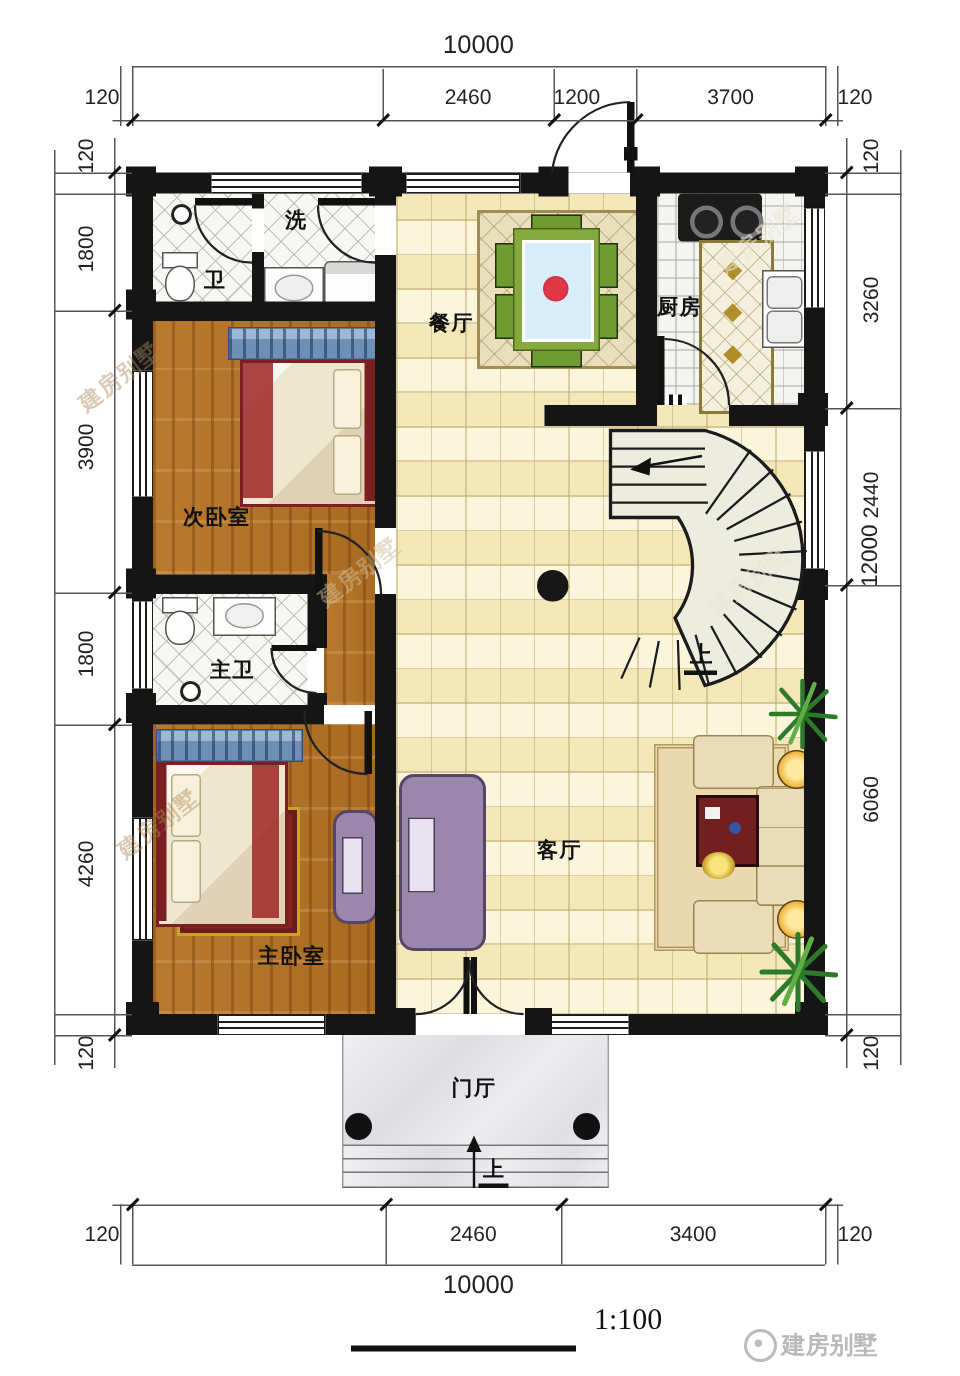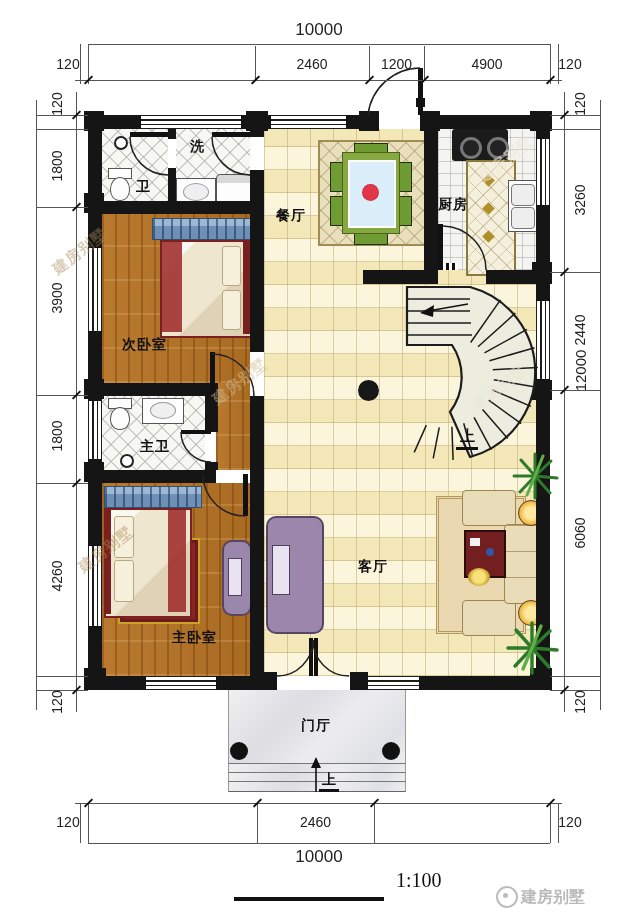--- a/index.html
+++ b/index.html
@@ -264,21 +264,21 @@
       <line x1="0" y1="0" x2="9" y2="-22" stroke="#5fae46"></line>
         <line x1="0" y1="0" x2="-9" y2="21" stroke="#5fae46"></line>
     </g>
 
     <line x1="316" y1="792" x2="316" y2="764" stroke="#111" stroke-width="1.6"></line>
     <polygon points="316,757 311,768 321,768" fill="#111"></polygon>
   </svg>
 
   <div class="abs lbl" style="left:136px;top:178px">卫</div>
   <div class="abs lbl" style="left:190px;top:138px">洗</div>
-  <div class="abs lbl" style="left:276px;top:207px">餐厅</div>
+  <div class="abs lbl" style="left:286px;top:207px">餐厅</div>
   <div class="abs lbl" style="left:438px;top:196px">厨房</div>
   <div class="abs lbl" style="left:122px;top:336px">次卧室</div>
   <div class="abs lbl" style="left:140px;top:438px">主卫</div>
   <div class="abs lbl" style="left:172px;top:629px">主卧室</div>
   <div class="abs lbl" style="left:358px;top:558px">客厅</div>
   <div class="abs lbl" style="left:301px;top:717px">门厅</div>
   <div class="abs lbl" style="left:460px;top:427px;font-size:15px">上</div>
   <div class="abs" style="left:456px;top:447px;width:22px;height:2.5px;background:#111"></div>
   <div class="abs lbl" style="left:322px;top:771px;font-size:14px">上</div>
   <div class="abs" style="left:319px;top:789px;width:20px;height:2.5px;background:#111"></div>
@@ -299,38 +299,39 @@
   <div class="abs dline" style="left:255px;top:46px;width:1px;height:35px"></div>
   <div class="abs dline" style="left:369px;top:46px;width:1px;height:35px"></div>
   <div class="abs dline" style="left:424px;top:46px;width:1px;height:35px"></div>
   <div class="abs tick" style="left:83px;top:79px"></div>
   <div class="abs tick" style="left:250px;top:79px"></div>
   <div class="abs tick" style="left:364px;top:79px"></div>
   <div class="abs tick" style="left:419px;top:79px"></div>
   <div class="abs tick" style="left:545px;top:79px"></div>
   <div class="abs dim" style="left:50px;top:56px;width:36px;text-align:center">120</div>
   <div class="abs dim" style="left:255px;top:56px;width:114px;text-align:center">2460</div>
-  <div class="abs dim" style="left:369px;top:56px;width:55px;text-align:center">1200</div>
-  <div class="abs dim" style="left:424px;top:56px;width:126px;text-align:center">4900</div>
+  <div class="abs dim" style="left:369px;top:56px;width:55px;text-align:left">1200</div>
+  <div class="abs dim" style="left:424px;top:56px;width:126px;text-align:center">3700</div>
   <div class="abs dim" style="left:552px;top:56px;width:36px;text-align:center">120</div>
 
   <div class="abs dline" style="left:75px;top:803px;width:487px;height:1px"></div>
   <div class="abs dline" style="left:88px;top:843px;width:462px;height:1px"></div>
   <div class="abs dline" style="left:80px;top:803px;width:1px;height:40px"></div>
   <div class="abs dline" style="left:88px;top:803px;width:1px;height:40px"></div>
   <div class="abs dline" style="left:257px;top:803px;width:1px;height:40px"></div>
   <div class="abs dline" style="left:374px;top:803px;width:1px;height:40px"></div>
   <div class="abs dline" style="left:550px;top:803px;width:1px;height:40px"></div>
   <div class="abs dline" style="left:558px;top:803px;width:1px;height:40px"></div>
   <div class="abs tick" style="left:83px;top:802px"></div>
   <div class="abs tick" style="left:252px;top:802px"></div>
   <div class="abs tick" style="left:369px;top:802px"></div>
   <div class="abs tick" style="left:545px;top:802px"></div>
   <div class="abs dim" style="left:50px;top:814px;width:36px;text-align:center">120</div>
   <div class="abs dim" style="left:257px;top:814px;width:117px;text-align:center">2460</div>
+  <div class="abs dim" style="left:374px;top:814px;width:176px;text-align:center">3400</div>
   <div class="abs dim" style="left:552px;top:814px;width:36px;text-align:center">120</div>
   <div class="abs dim" style="left:88px;top:847px;width:462px;text-align:center;font-size:17px">10000</div>
 
   <div class="abs dline" style="left:36px;top:100px;width:1px;height:610px"></div>
   <div class="abs dline" style="left:76px;top:92px;width:1px;height:620px"></div>
   <div class="abs dline" style="left:36px;top:115px;width:52px;height:1px"></div>
   <div class="abs dline" style="left:36px;top:129px;width:52px;height:1px"></div>
   <div class="abs dline" style="left:36px;top:207px;width:52px;height:1px"></div>
   <div class="abs dline" style="left:36px;top:395px;width:52px;height:1px"></div>
   <div class="abs dline" style="left:36px;top:483px;width:52px;height:1px"></div>

